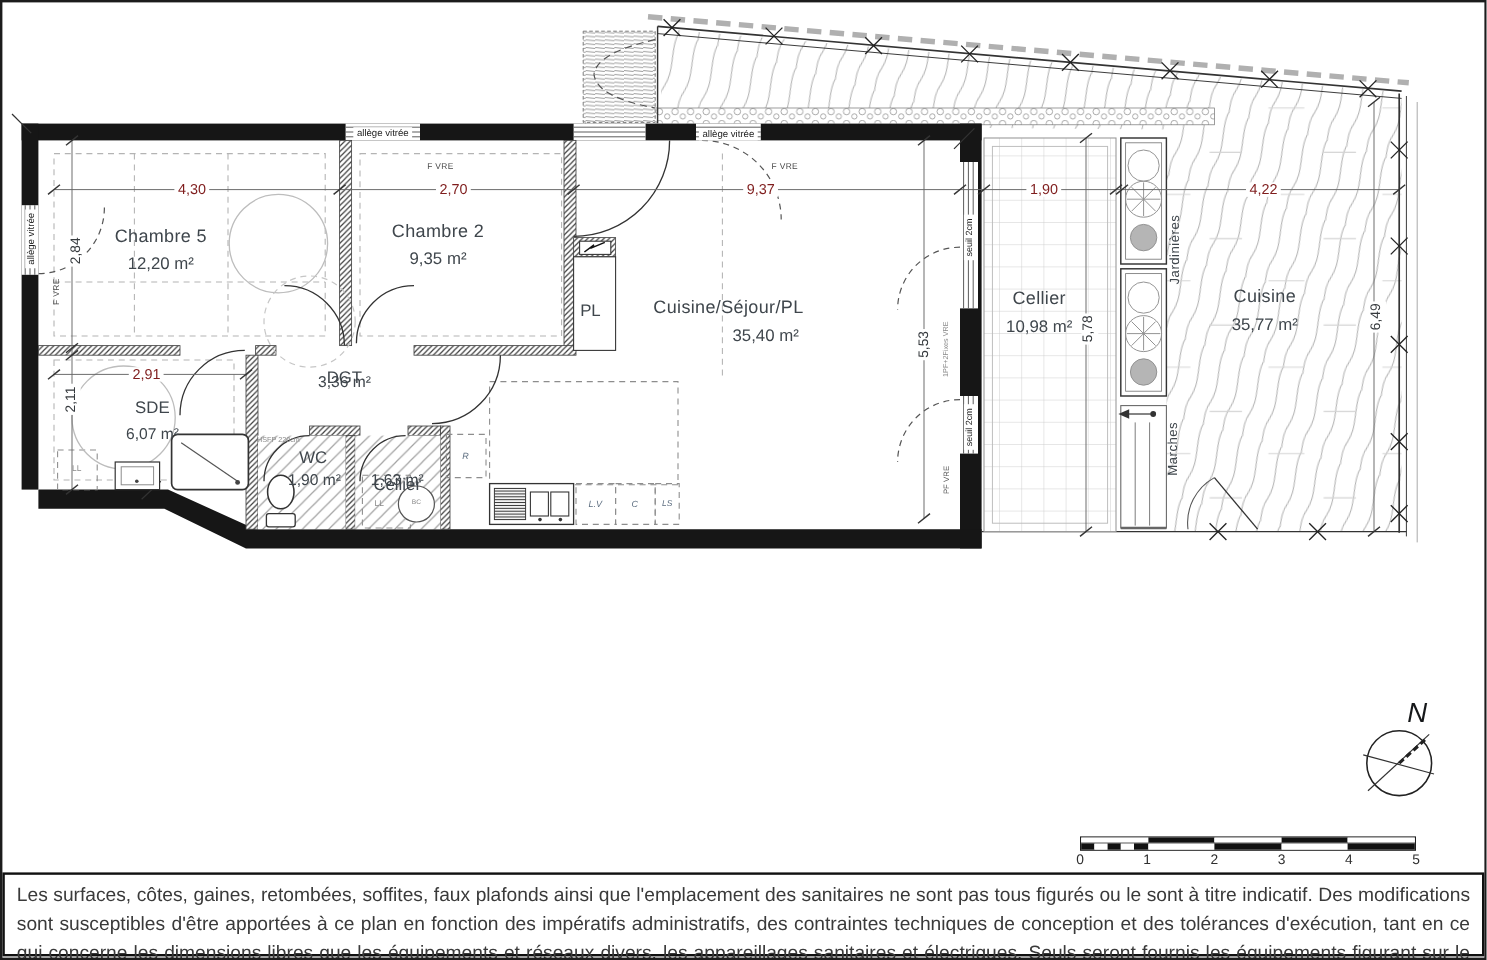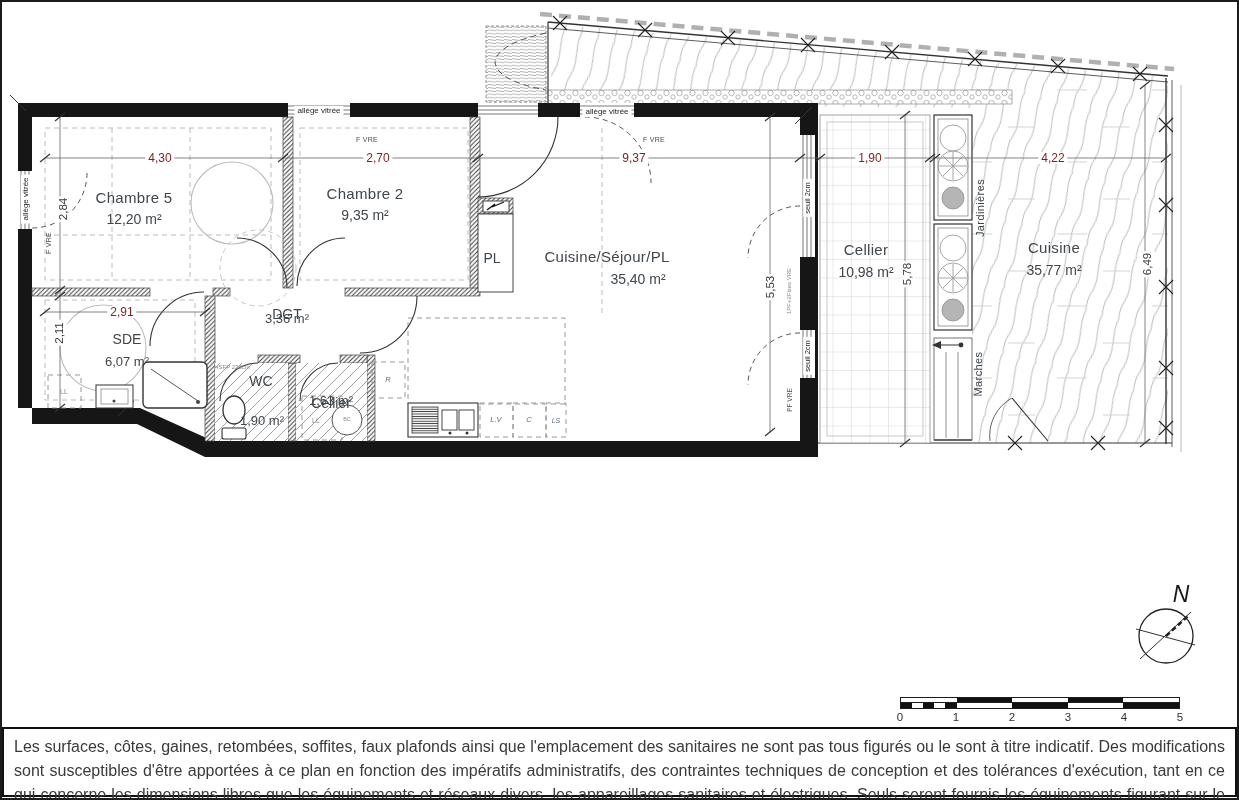--- a/index.html
+++ b/index.html
@@ -324,21 +324,21 @@
 <div class="lbl area" style="left:134px;top:219px">12,20 m²</div>
 <div class="lbl room" style="left:365px;top:193px">Chambre 2</div>
 <div class="lbl area" style="left:365px;top:215px">9,35 m²</div>
 <div class="lbl room" style="left:607px;top:256px">Cuisine/Séjour/PL</div>
 <div class="lbl area" style="left:638px;top:279px">35,40 m²</div>
 <div class="lbl small-room" style="left:127px;top:339px">SDE</div>
 <div class="lbl small-area" style="left:127px;top:361px">6,07 m²</div>
 <div class="lbl small-room" style="left:287px;top:314px">DGT</div>
 <div class="lbl small-area" style="left:287px;top:318px">3,36 m²</div>
 <div class="lbl small-room" style="left:261px;top:381px">WC</div>
-<div class="lbl small-area" style="left:262px;top:420px">1,90 m²</div>
+<div class="lbl small-area" style="left:262px;top:400px">1,90 m²</div>
 <div class="lbl small-room" style="left:331px;top:403px">Cellier</div>
 <div class="lbl small-area" style="left:331px;top:400px">1,63 m²</div>
 <div class="lbl small-room" style="left:492px;top:258px">PL</div>
 <div class="lbl room" style="left:866px;top:249px">Cellier</div>
 <div class="lbl area" style="left:866px;top:272px">10,98 m²</div>
 <div class="lbl room" style="left:1054px;top:247px">Cuisine</div>
 <div class="lbl area" style="left:1054px;top:270px">35,77 m²</div>
 <div class="lbl outlab v" style="left:980px;top:208px">Jardinières</div>
 <div class="lbl outlab v" style="left:978px;top:374px">Marches</div>
 

